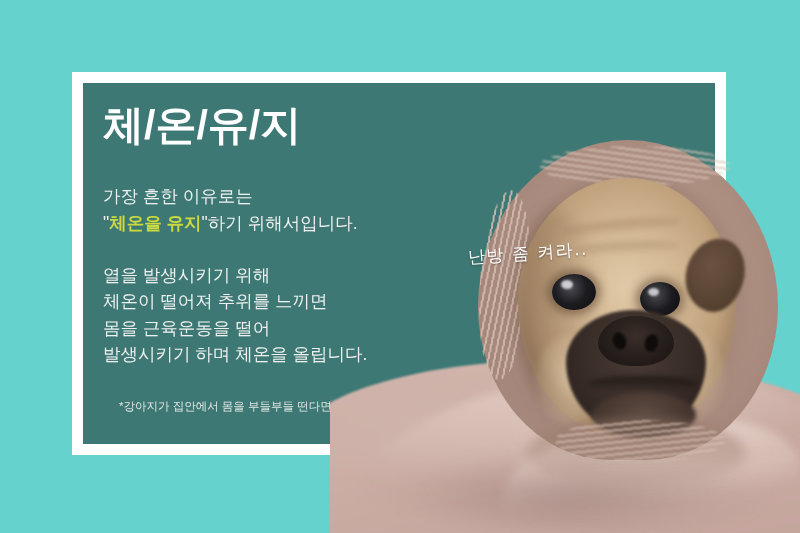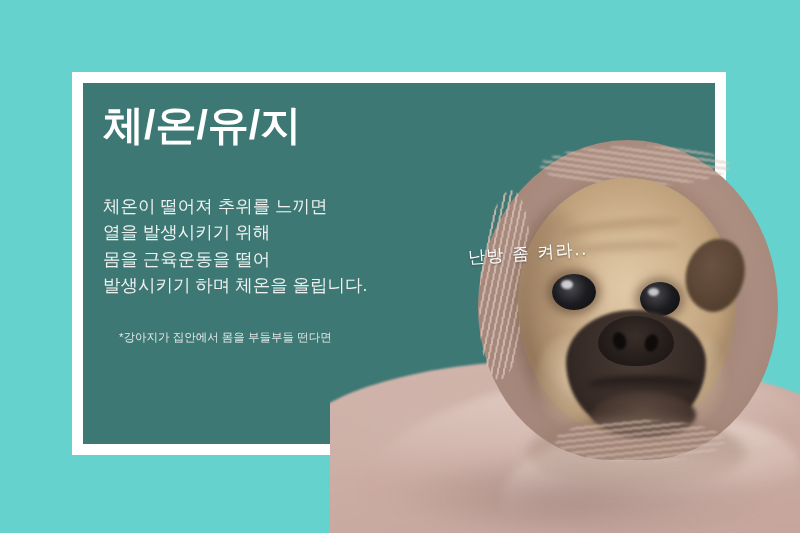--- a/index.html
+++ b/index.html
@@ -50,21 +50,21 @@
     top: 104px;
     width: 400px;
     z-index: 6;
   }
   .poster-title {
     font-size: 41px;
     font-weight: bold;
     color: #ffffff;
     letter-spacing: 0px;
     line-height: 1.05;
-    margin: 0 0 46px 0;
+    margin: 0 0 36px 0;
     white-space: nowrap;
   }
   .lead-para {
     margin: 0 0 26px 0;
     font-size: 17.5px;
     line-height: 1.52;
     color: #eef1ef;
     font-weight: 500;
   }
   .lead-line2 { display: block; }
@@ -352,24 +352,28 @@
     <div class="dog-layer neck-join"></div>
     <div class="dog-layer hood-fringe-bottom"></div>
   </div>
 
   <div class="handwriting">난방 좀 켜라..</div>
 
   <div class="text-block">
 
     <h1 class="poster-title">체/온/유/지</h1>
 
+    <p class="lead-para">
+      <span>가장 흔한 이유로는</span>
+      <span class="lead-line2"><span>"</span><span class="hl">체온을 유지</span><span>"</span><span>하기 위해서입니다.</span></span>
+    </p>
 
     <p class="body-para">
+      <span>열을 발생시키기 위해</span>
       <span>체온이 떨어져 추위를 느끼면</span>
-      <span>열을 발생시키기 위해</span>
       <span>몸을 근육운동을 떨어</span>
       <span>발생시키기 하며 체온을 올립니다.</span>
     </p>
 
     <p class="footnote">
       <span>*강아지가 집안에서 몸을 부들부들 떤다면</span>
     </p>
 
   </div>
 

